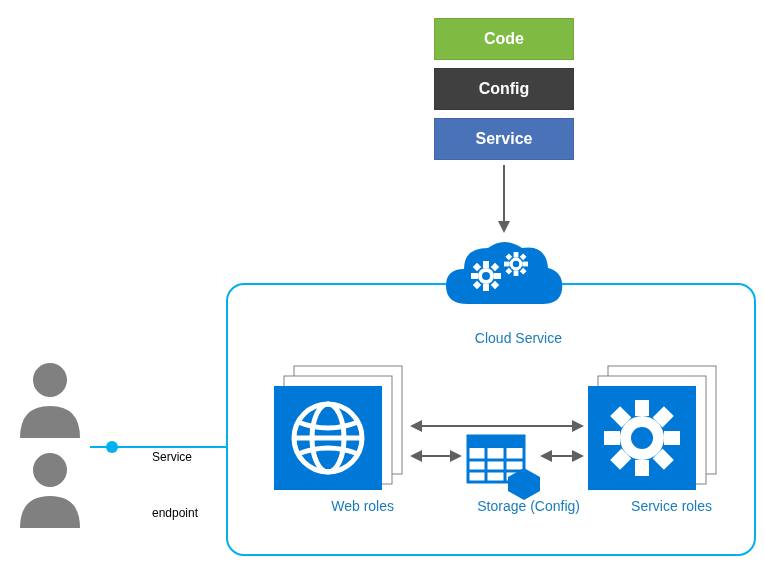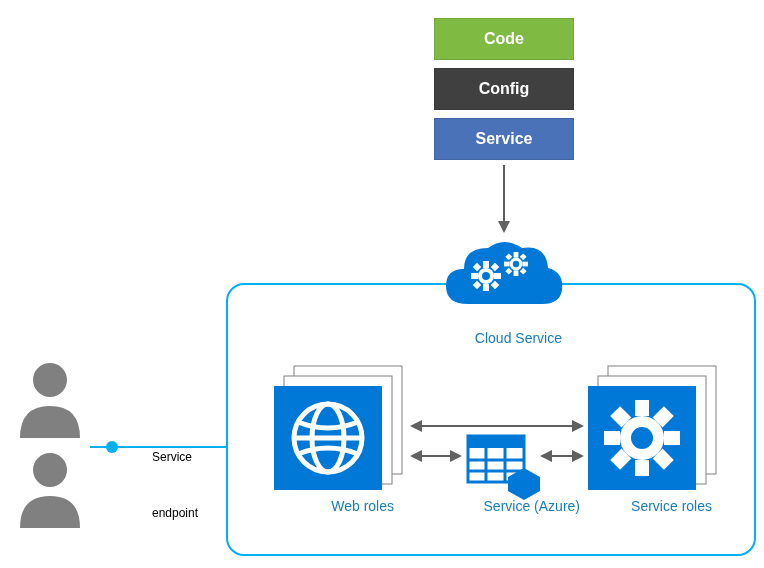--- a/index.html
+++ b/index.html
@@ -160,21 +160,21 @@
   <svg width="84" height="70" viewBox="0 0 84 70">
     <rect x="6" y="6" width="56" height="46" fill="#fff" stroke="#0078d7" stroke-width="3"></rect>
     <rect x="6" y="6" width="56" height="12" fill="#0078d7"></rect>
     <line x1="6" y1="30" x2="62" y2="30" stroke="#0078d7" stroke-width="3"></line>
     <line x1="6" y1="41" x2="62" y2="41" stroke="#0078d7" stroke-width="3"></line>
     <line x1="24" y1="18" x2="24" y2="52" stroke="#0078d7" stroke-width="3"></line>
     <line x1="43" y1="18" x2="43" y2="52" stroke="#0078d7" stroke-width="3"></line>
     <polygon points="62,38 78,47 78,61 62,70 46,61 46,47" fill="#0078d7"></polygon>
   </svg>
 </div>
-<div class="abs label" style="left:430px; top:498px; width:150px;">Service (Azure)</div>
+<div class="abs label" style="left:430px; top:498px; width:150px;">Storage (Config)</div>
 
 <svg class="abs" style="left:410px; top:418px;" width="174" height="16">
   <line x1="10" y1="8" x2="164" y2="8" stroke="#606060" stroke-width="2"></line>
   <polygon points="0,8 12,2 12,14" fill="#606060"></polygon>
   <polygon points="174,8 162,2 162,14" fill="#606060"></polygon>
 </svg>
 
 <svg class="abs" style="left:410px; top:448px;" width="52" height="16">
   <line x1="10" y1="8" x2="42" y2="8" stroke="#606060" stroke-width="2"></line>
   <polygon points="0,8 12,2 12,14" fill="#606060"></polygon>

